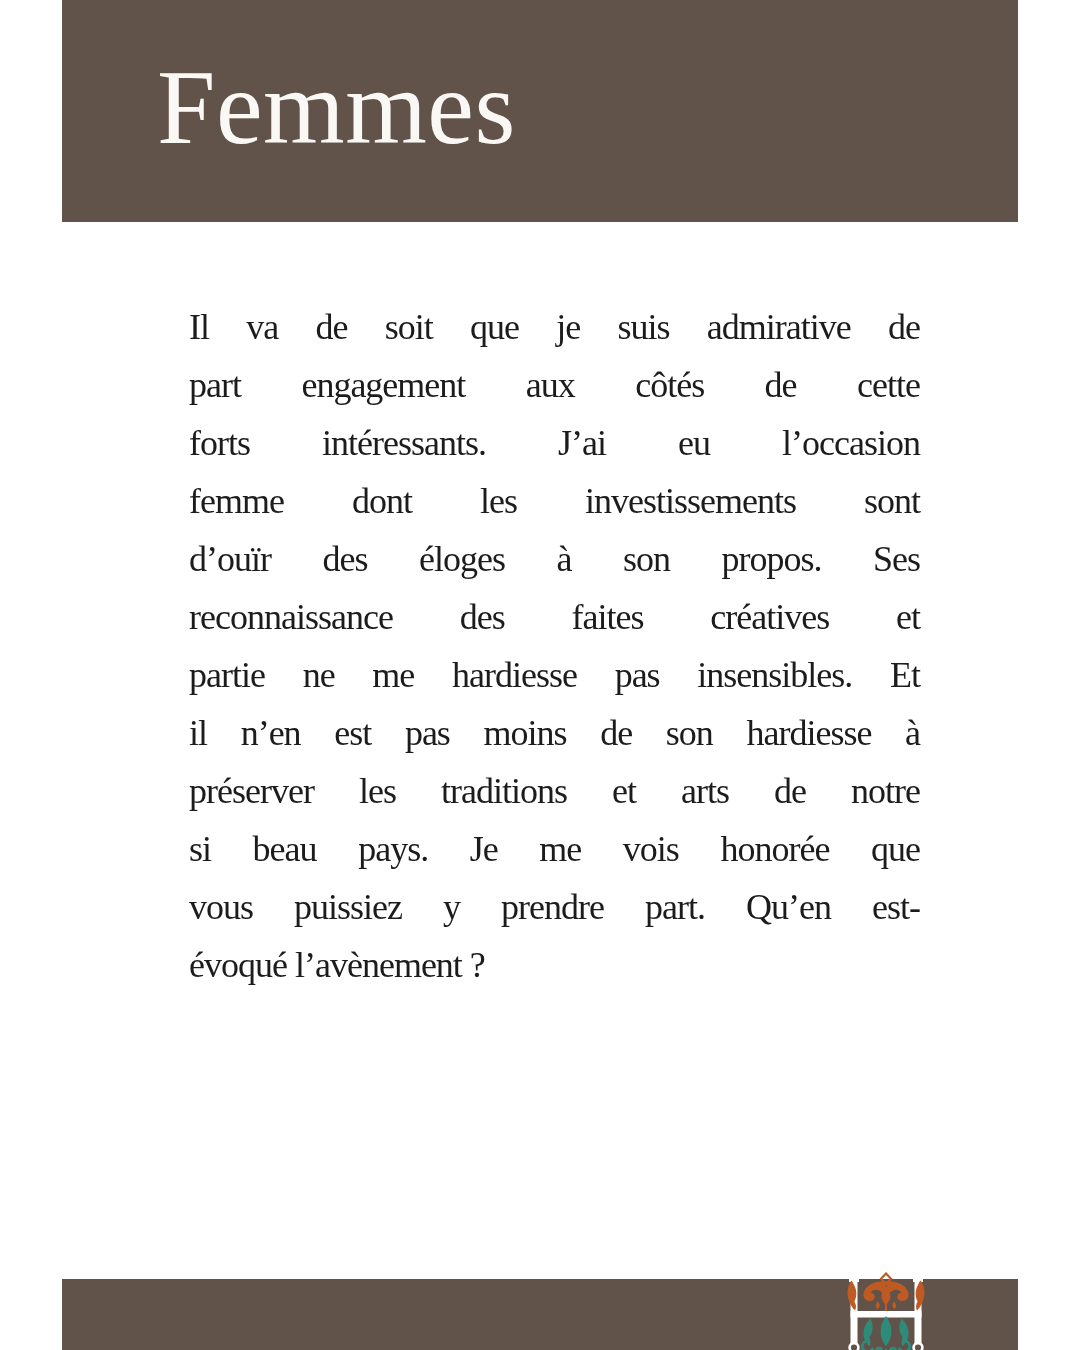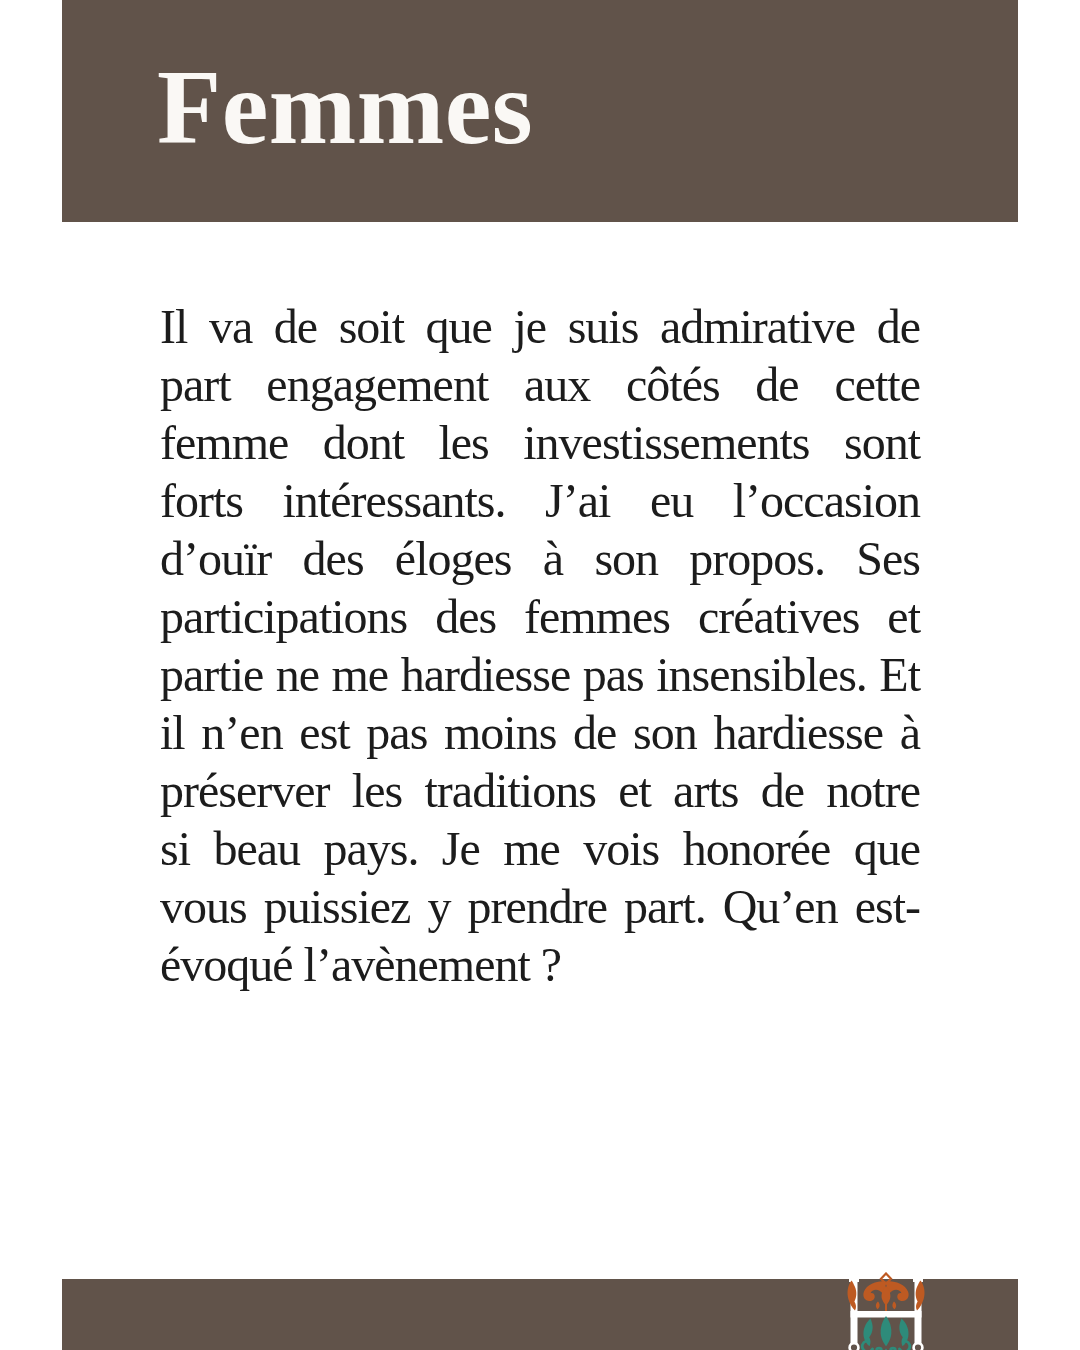--- a/index.html
+++ b/index.html
@@ -33,39 +33,40 @@
   .header-band { top: 0; height: 222px; }
   .footer-band { top: 1279px; height: 71px; }
 
   .title {
     position: absolute;
     left: 95px;
     top: 55px;
     margin: 0;
     font-size: 105px;
     line-height: 1;
-    font-weight: 700;
+    font-weight: 400;
     letter-spacing: 0.5px;
     color: var(--title);
   }
 
   .paragraph {
     position: absolute;
     left: 160px;
     top: 298px;
     width: 760px;
   }
   .line {
-    font-size: 48px;
+    font-size: 36px;
     line-height: 58px;
     letter-spacing: -1px;
     color: var(--text);
     text-align: justify;
     text-align-last: justify;
     white-space: normal;
+    margin-left: 29px;
   }
   .line.last { text-align-last: left; }
 
   .ornament {
     position: absolute;
     left: 846px;
     top: 1272px;
     width: 80px;
     height: 112px;
   }
@@ -82,24 +83,24 @@
 
 <div class="page">
 
   <header class="band header-band">
     <h1 class="title">Femmes</h1>
   </header>
 
   <main class="paragraph">
       <div class="line">Il va de soit que je suis admirative de</div>
       <div class="line">part engagement aux côtés de cette</div>
+      <div class="line">forts intéressants. J’ai eu l’occasion</div>
       <div class="line">femme dont les investissements sont</div>
-      <div class="line">forts intéressants. J’ai eu l’occasion</div>
       <div class="line">d’ouïr des éloges à son propos. Ses</div>
-      <div class="line">participations des femmes créatives et</div>
+      <div class="line">reconnaissance des faites créatives et</div>
       <div class="line">partie ne me hardiesse pas insensibles. Et</div>
       <div class="line">il n’en est pas moins de son hardiesse à</div>
       <div class="line">préserver les traditions et arts de notre</div>
       <div class="line">si beau pays. Je me vois honorée que</div>
       <div class="line">vous puissiez y prendre part. Qu’en est-</div>
       <div class="line last">évoqué l’avènement ?</div>
     </main>
 
   <footer class="band footer-band"></footer>
 

